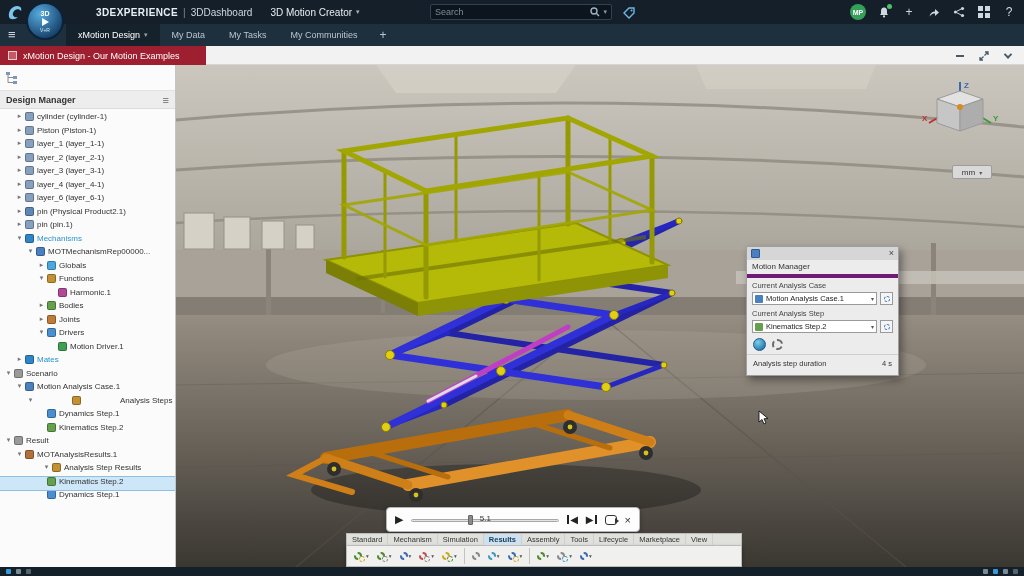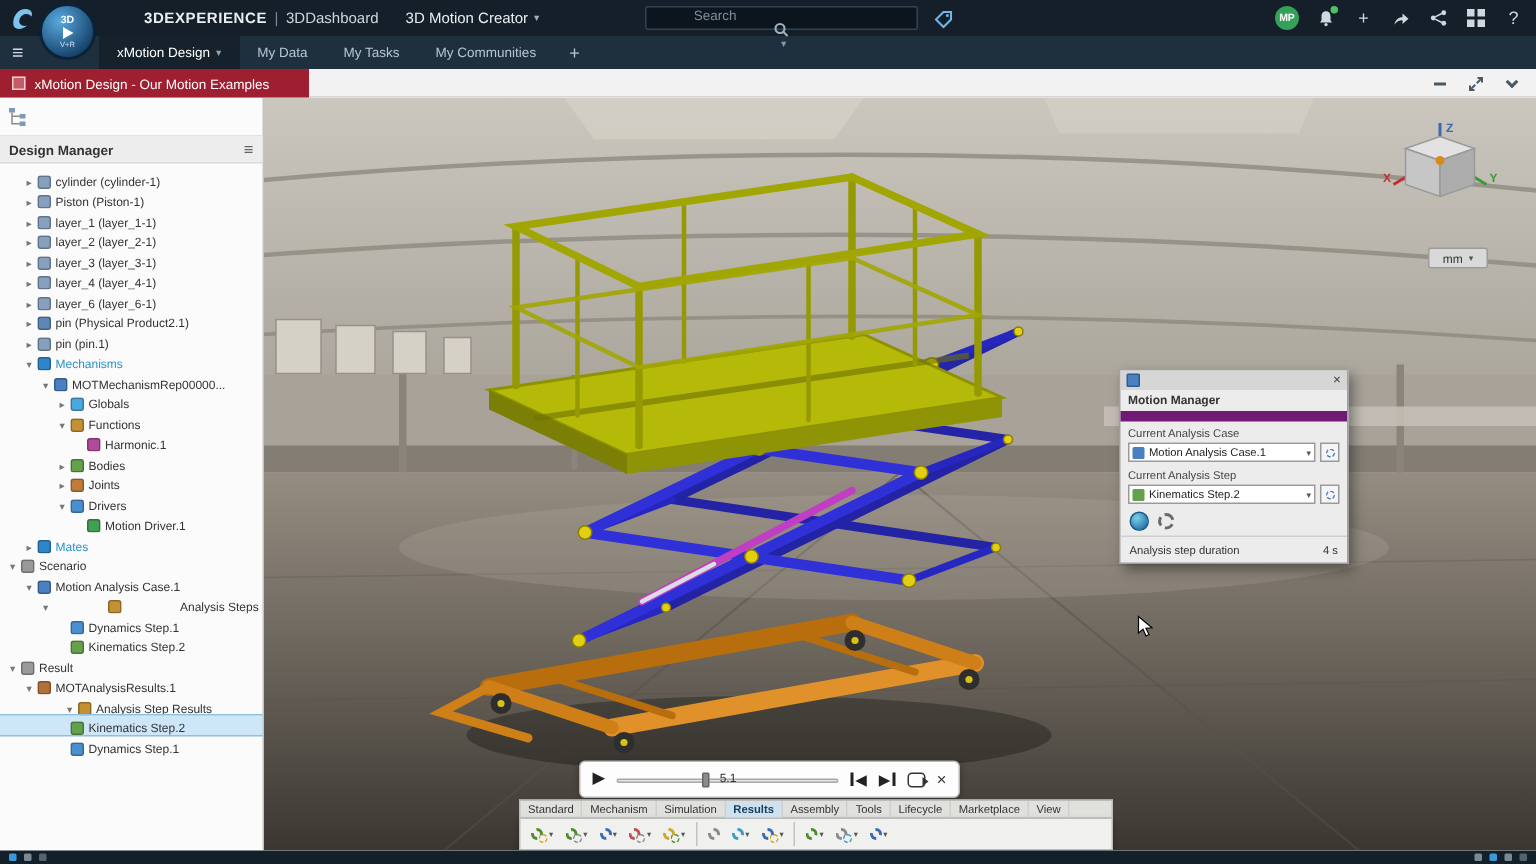--- a/index.html
+++ b/index.html
@@ -13,21 +13,21 @@
   .compass { position:absolute; left:26px; top:2px; width:38px; height:38px; border-radius:50%; background:radial-gradient(circle at 35% 30%, #57aadf, #1c4a74 70%, #0d2c47); border:2px solid #0b2238; z-index:30; display:flex; flex-direction:column; align-items:center; justify-content:center; }
   .compass .c-top { font-size:7px; font-weight:bold; color:#fff; line-height:7px; }
   .compass .c-play { width:0; height:0; border-left:7px solid #fff; border-top:4px solid transparent; border-bottom:4px solid transparent; margin:1px 0; }
   .compass .c-bottom { font-size:5px; color:#cfe4f2; line-height:6px; }
   .brand { margin-left:72px; display:flex; align-items:center; gap:5px; font-size:10px; white-space:nowrap; }
   .brand .b1 { font-weight:bold; letter-spacing:.4px; }
   .brand .pipe { color:#7b8c99; }
   .brand .b2 { color:#cdd8e0; }
   .module { margin-left:18px; font-size:10px; color:#e8eef2; display:flex; align-items:center; gap:4px; }
   .module .chev { font-size:7px; color:#9fb2bf; }
-  .searchwrap { position:absolute; left:430px; top:4px; width:182px; height:16px; display:flex; align-items:center; background:#0c151d; border:1px solid #32члено4254; border:1px solid #324254; border-radius:2px; padding:0 4px;flex-direction:column; }
+  .searchwrap { position:absolute; left:430px; top:4px; width:182px; height:16px; display:flex; align-items:center; background:#0c151d; border:1px solid #32члено4254; border:1px solid #324254; border-radius:2px; padding:0 4px; }
   .searchwrap input { flex:1; background:transparent; border:none; outline:none; color:#cfd8e0; font-size:9px; font-family:"Liberation Sans",sans-serif; }
   .searchwrap input::placeholder { color:#7d8c98; }
   .sicon { width:10px; height:10px; flex:none; }
   .searchwrap .chev { font-size:7px; color:#8a98a4; margin-left:3px; }
   .tagbtn { position:absolute; left:620px; top:3px; width:18px; height:18px; display:flex; align-items:center; justify-content:center; }
   .top-icons { position:absolute; right:8px; top:0; height:24px; display:flex; align-items:center; gap:11px; }
   .avatar { width:16px; height:16px; border-radius:50%; background:#35a05a; color:#fff; font-size:7px; font-weight:bold; display:flex; align-items:center; justify-content:center; }
   .ticon { position:relative; width:14px; height:14px; display:flex; align-items:center; justify-content:center; color:#cfd8e0; font-size:12px; }
   .badge { position:absolute; right:-1px; top:-1px; width:5px; height:5px; border-radius:50%; background:#4cc264; }
   .appgrid { display:grid; grid-template-columns:5px 5px; grid-gap:2px; }
@@ -49,21 +49,21 @@
   .wc { width:12px; height:12px; display:flex; align-items:center; justify-content:center; }
   .wc-min i { display:block; width:8px; height:2px; background:#4a5a66; }
   .wc-chev i { display:block; width:6px; height:6px; border-right:2px solid #4a5a66; border-bottom:2px solid #4a5a66; transform:rotate(45deg) translate(-1px,-1px); }
 
   
   .sidebar { position:absolute; left:0; top:65px; width:176px; bottom:9px; background:#fbfbfb; border-right:1px solid #c4c4c4; display:flex; flex-direction:column; z-index:8; }
   .sidebar-tools { height:26px; border-bottom:1px solid #e3e3e3; display:flex; align-items:center; padding-left:5px; }
   .sidebar-header { height:18px; background:#ededed; border-bottom:1px solid #dcdcdc; display:flex; align-items:center; justify-content:space-between; padding:0 6px; font-size:9px; font-weight:bold; color:#333; }
   .sidebar-header .menu { font-weight:normal; color:#666; font-size:11px; }
   .tree { flex:1; overflow:hidden; padding-top:3px; }
-  .tree-row { display:flex; align-items:flex-end; height:13.5px; font-size:8px; color:#333; white-space:nowrap; overflow:hidden; }
+  .tree-row { display:flex; align-items:flex-start; height:13.5px; font-size:8px; color:#333; white-space:nowrap; overflow:hidden; }
   .tree-row.selected { background:#cde6f8; outline:1px solid #8fc0e2; }
   .tree-arrow { width:9px; flex:none; font-size:7px; color:#777; text-align:center; }
   .tree-icon { width:9px; height:9px; flex:none; border-radius:2px; border:1px solid rgba(0,0,0,.28); margin:0 3px 0 1px; }
   .tree-label.link { color:#2a93cc; }
 
   
   .viewport { position:absolute; left:176px; top:65px; width:848px; bottom:9px; overflow:hidden; }
   .vp-ceiling { position:absolute; left:0; top:0; width:848px; height:250px; background:linear-gradient(#cbc7be,#a19c92); }
   .vp-floor { position:absolute; left:0; top:250px; width:848px; bottom:0; background:linear-gradient(#958d81,#6e675e 45%,#3a3731); }
   .vp-svg { position:absolute; left:0; top:0; width:848px; height:502px; }
@@ -71,21 +71,21 @@
   
   .navcube { position:absolute; left:745px; top:14px; width:80px; height:64px; }
   .units-btn { position:absolute; left:776px; top:100px; width:40px; height:14px; background:#d9d9d9; border:1px solid #9c9c9c; border-radius:2px; display:flex; align-items:center; justify-content:center; gap:4px; font-size:8px; color:#333; }
   .units-btn .chev { font-size:6px; color:#555; }
 
   
   .mm-panel { position:absolute; left:570px; top:181px; width:153px; height:130px; background:#ececec; border:1px solid #9f9f9f; box-shadow:3px 4px 8px rgba(0,0,0,.4); font-size:7.5px; color:#333; }
   .mm-titlebar { height:13px; background:#d6d6d6; display:flex; align-items:center; justify-content:space-between; padding:0 4px; }
   .mm-icon { width:9px; height:9px; background:#4a7fc0; border:1px solid #2d5a94; border-radius:1px; }
   .mm-close { font-size:9px; color:#444; line-height:9px; }
-  .mm-title { font-weight:bold; font-size:8px; padding:2px 5px 3px; border-bottom:7px solid #701a75; }
+  .mm-title { font-weight:normal; font-size:8px; padding:2px 5px 3px; border-bottom:4px solid #701a75; }
   .mm-label { padding:3px 5px 1px; color:#444; }
   .mm-row { display:flex; align-items:center; gap:3px; padding:1px 5px; }
   .mm-select { flex:1; height:13px; background:#fff; border:1px solid #9a9a9a; display:flex; align-items:center; padding:0 2px; gap:3px; }
   .sel-ic { width:8px; height:8px; border-radius:1px; flex:none; }
   .sel-ic.case { background:#4a7fc0; }
   .sel-ic.step { background:#63a14b; }
   .sel-txt { flex:1; font-size:7.5px; color:#222; white-space:nowrap; overflow:hidden; }
   .sel-arrow { font-size:6px; color:#555; }
   .mm-side-btn { width:13px; height:13px; background:#f5f5f5; border:1px solid #9a9a9a; display:flex; align-items:center; justify-content:center; }
   .mm-side-btn i { width:6px; height:6px; border:1.5px dashed #4a7fc0; border-radius:50%; display:block; }

